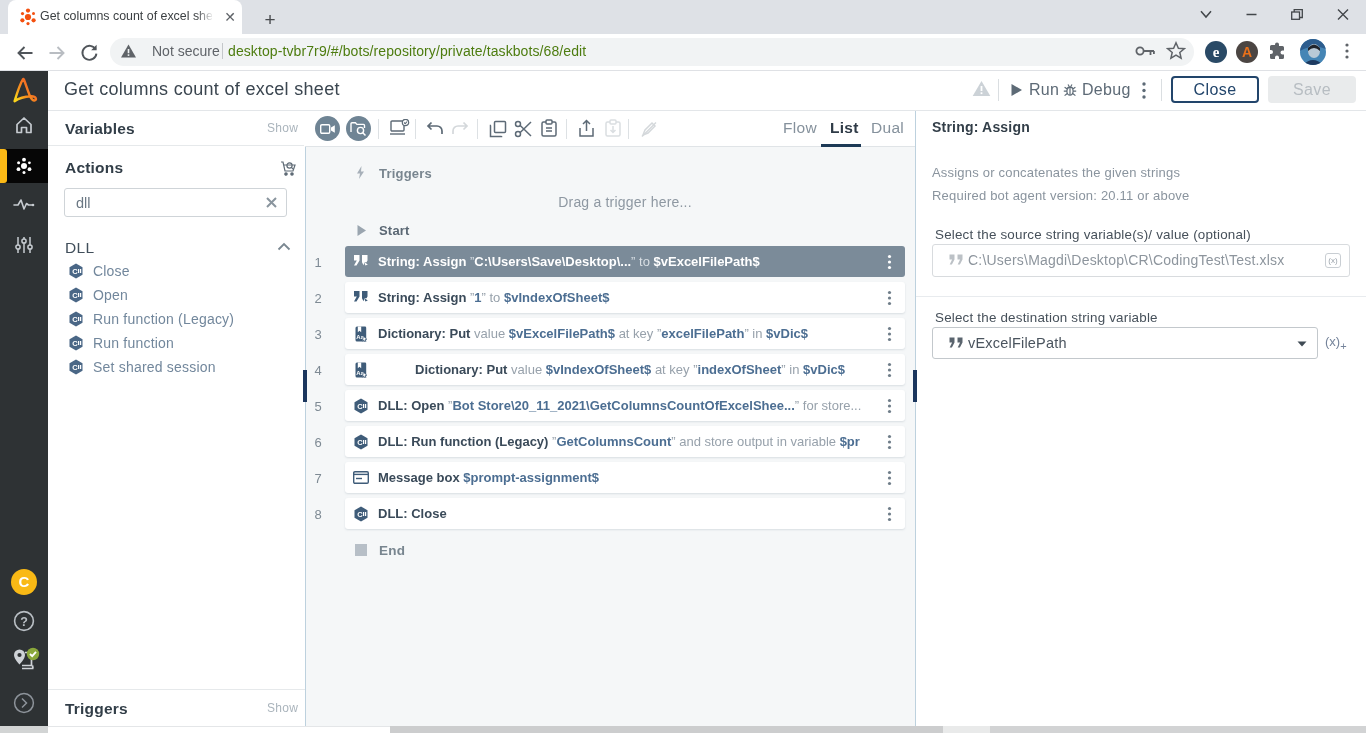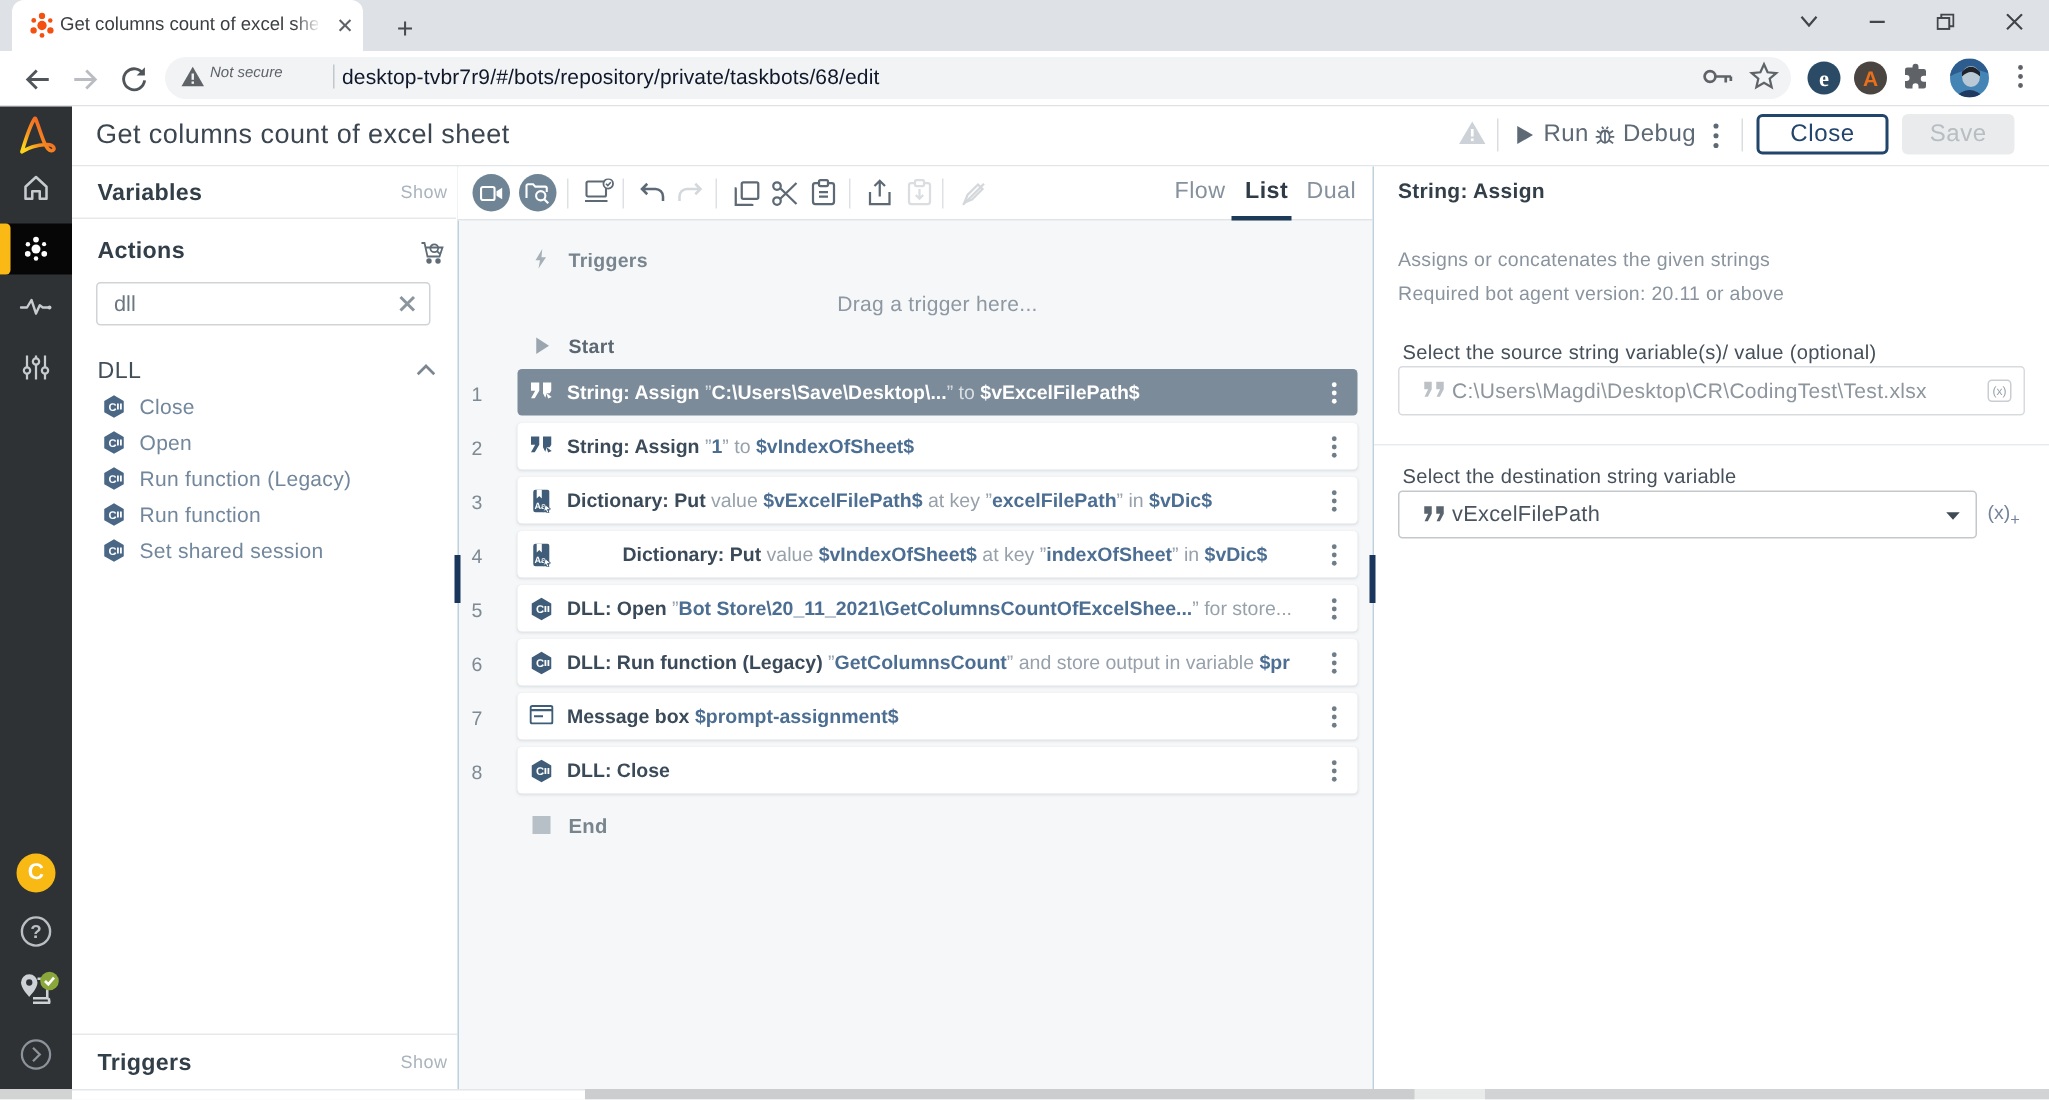--- a/index.html
+++ b/index.html
@@ -10,36 +10,36 @@
 
 #tabbar { left:0; top:0; width:1366px; height:34px; background:#dee1e6; }
 #tab { left:8px; top:0px; width:234px; height:34px; background:#fff; border-radius:8px 8px 0 0; }
 #tabtitle { left:40px; top:9px; width:172px; height:17px; font-size:12.4px; color:#3c4043; white-space:nowrap; overflow:hidden; }
 #tabfade { left:196px; top:8px; width:18px; height:20px; background:linear-gradient(90deg,rgba(255,255,255,0),#fff); }
 #tabx { left:222px; top:9px; width:16px; height:16px; color:#5f6368; font-size:14px; line-height:16px; text-align:center; }
 #newtab { left:256px; top:7px; width:28px; height:28px; color:#484b4f; font-size:19px; line-height:26px; text-align:center; font-weight:400;}
 #addrbar { left:0; top:34px; width:1366px; height:37px; background:#fff; border-bottom:1px solid #dfe1e5; }
 .navic { top:42px; color:#5f6368; }
 #urlpill { left:110px; top:38px; width:1084px; height:28px; border-radius:14px; background:#f1f3f4; }
-#notsecure { left:140px; top:43px; font-size:10px; color:#5f6368;font-style:italic; }
+#notsecure { left:152px; top:43px; font-size:14px; color:#5f6368; }
 #urlsep { left:222px; top:43px; width:1px; height:16px; background:#c4c7ca; }
-#urltext { left:228px; top:43px; font-size:14px; color:#0f172a; letter-spacing:0.1px; }
+#urltext { left:228px; top:43px; font-size:14px; color:#4d7c0f; letter-spacing:0.1px; }
 
 
 #appheader { left:48px; top:71px; width:1318px; height:40px; background:#fff; border-bottom:1px solid #e3e6e9; }
 #apptitle { left:64px; top:79px; font-size:18px; color:#3b4650; letter-spacing:0.3px; }
 #rail { left:0; top:71px; width:48px; height:655px; background:#2e3234; }
 #railactive { left:0; top:149px; width:48px; height:34px; background:#060606; }
 #railbar { left:0; top:149px; width:7px; height:34px; background:#fbb916; border-radius:0 3px 3px 0; }
 #bottomstrip { left:0; top:726px; width:1366px; height:7px; background:#e9eaea; }
 
 
 .hdrtxt { font-size:16px; color:#5d6a76; letter-spacing:0.3px; }
 #closebtn { left:1171px; top:76px; width:88px; height:27px; border:2px solid #22456b; border-radius:4px; background:#fff; color:#22456b; font-size:16px; text-align:center; line-height:24px; letter-spacing:0.4px; }
-#savebtn { left:1268px; top:76px; width:75px; height:27px; border-radius:4px; background:#e9ebec; color:#b7bdc2; font-size:16px; text-align:center; line-height:27px; letter-spacing:0.4px; }
+#savebtn { left:1268px; top:76px; width:88px; height:27px; border-radius:4px; background:#e9ebec; color:#b7bdc2; font-size:16px; text-align:center; line-height:27px; letter-spacing:0.4px; }
 .hsep { width:1px; background:#dadee1; }
 
 
 #leftpanel { left:48px; top:111px; width:257px; height:615px; background:#fff; }
 .lp-h { font-size:15.5px; font-weight:bold; color:#323e48; letter-spacing:0.2px; }
 .lp-show { font-size:12px; color:#aab4bc; letter-spacing:0.3px; }
 #lp-div1 { left:48px; top:145px; width:256px; height:1px; background:#e6e9eb; }
 #searchbox { left:64px; top:188px; width:223px; height:29px; border:1px solid #cfd4d8; border-radius:3px; background:#fff; }
 #searchtext { left:76px; top:195px; font-size:14.5px; color:#6b7884; }
 #dllhdr { left:65px; top:239px; font-size:15.5px; color:#414f5b; letter-spacing:0.3px; }

